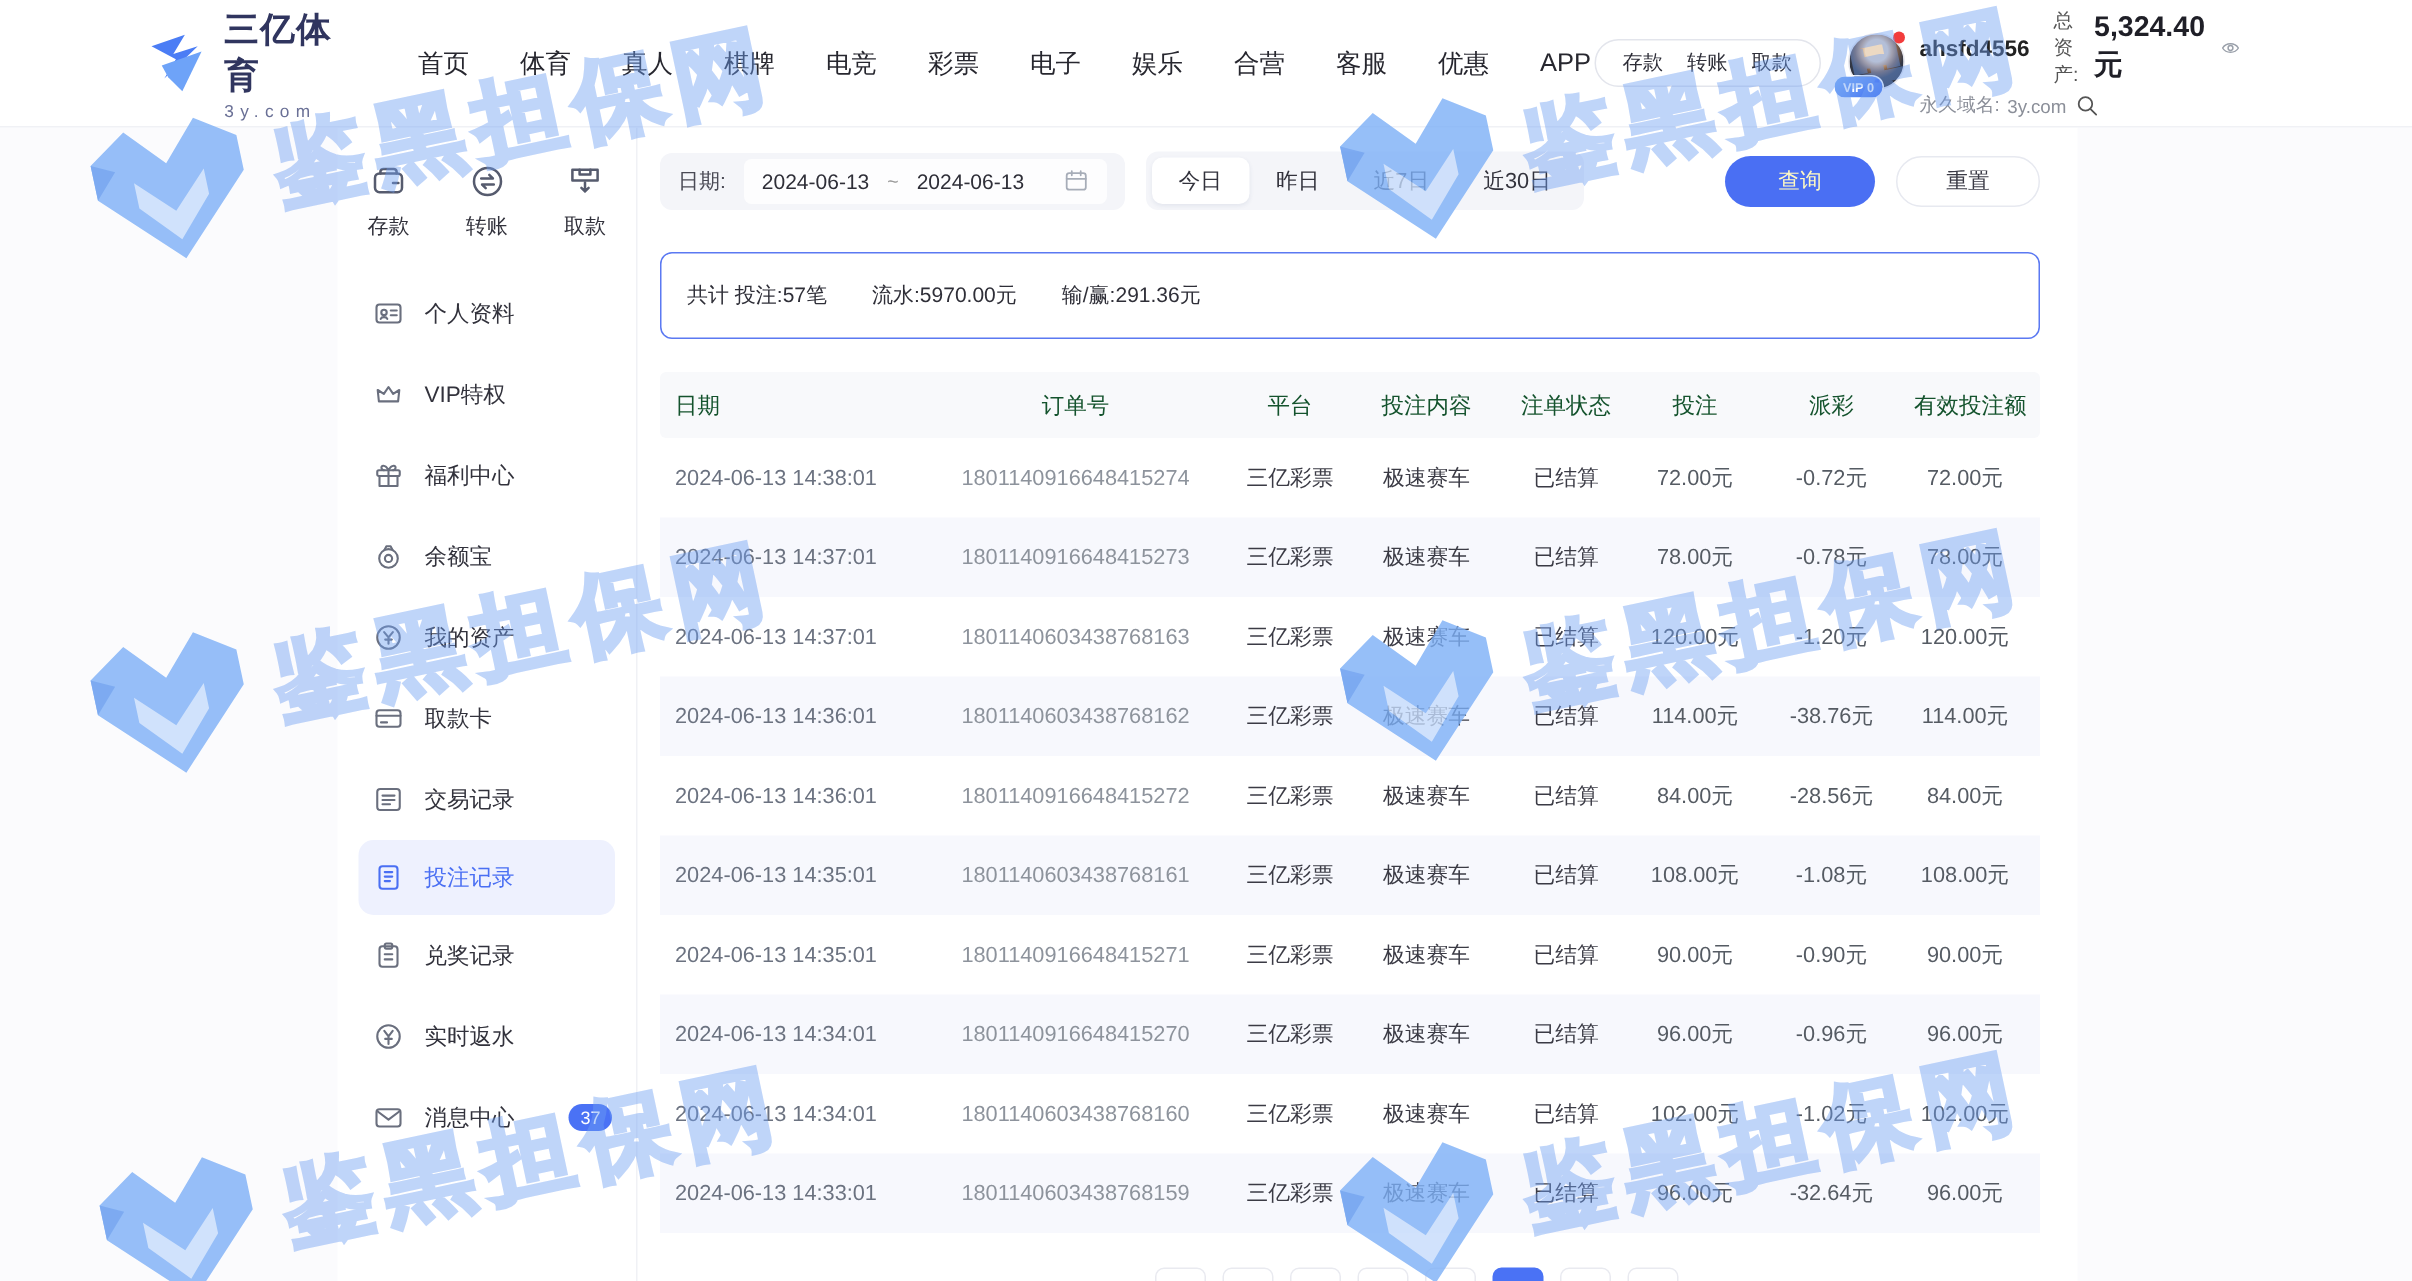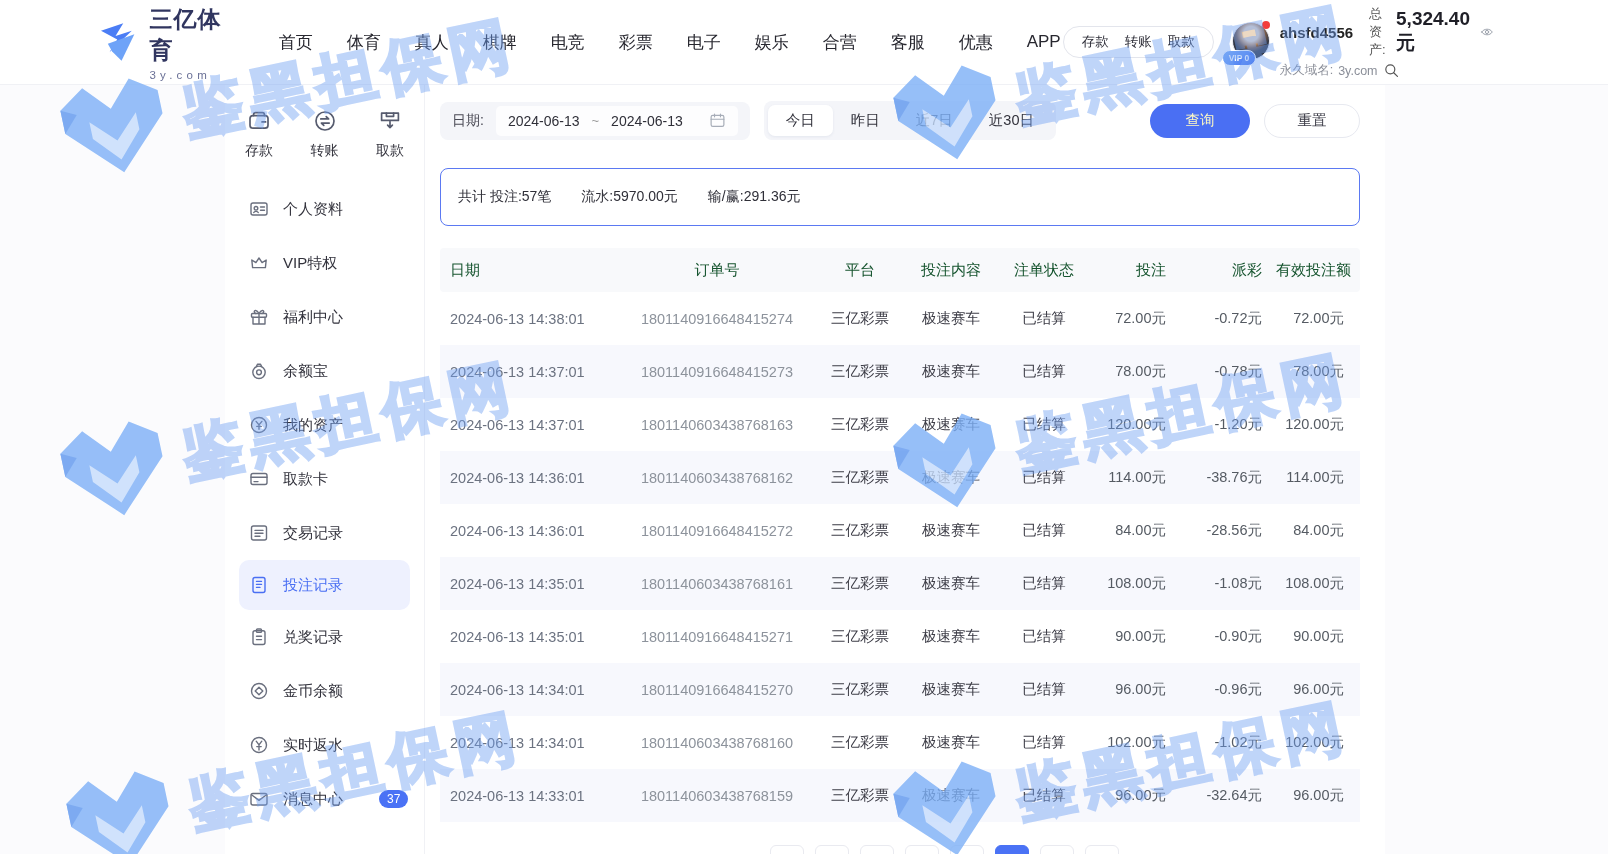--- a/index.html
+++ b/index.html
@@ -98,21 +98,21 @@
     display:grid; grid-template-columns:178px 198px 88px 94px 92px 86px 96px auto;
     align-items:center;
   }
   .thead { height:44px; background:#f8f9fb; border-radius:4px; }
   .thead .cell { font-size:15px; color:#14532d; }
   .trow { height:53px; font-size:14.5px; }
   .trow.alt { background:#f7f8fd; }
   .cell { padding:0 4px; white-space:nowrap; overflow:hidden; }
   .a-l { text-align:left; padding-left:10px; }
   .a-c { text-align:center; }
-  .a-r { text-align:right; padding-right:10px; }
+  .a-r { text-align:center; padding-right:10px; }
   .a-r.last { padding-right:16px; }
   .c-date { color:#6b7280; }
   .c-order { color:#8d939c; }
   .c-mid { color:#3b3b45; }
   .c-num { color:#555b63; }
 
   .pagination { position:absolute; left:770px; top:845px; display:flex; gap:11px; z-index:3; }
   .pagebox { width:34px; height:30px; border-radius:6px; border:1px solid #e9eaf0; background:#fff; cursor:pointer; }
   .pagebox.active { background:#4a72f5; border-color:#4a72f5; }
 
@@ -305,29 +305,20 @@
               <rect x="7.5" y="2" width="5" height="3.4" rx="1"></rect>
               <path d="M7.5 9.2h5M7.5 12.6h5"></path>
             </svg>
           </span>
           <span>兑奖记录</span>
         </div>
         <div class="menu-item">
           <span class="ic">
             <svg viewBox="0 0 20 20" fill="none" stroke="currentColor" stroke-width="1.4" stroke-linecap="round" stroke-linejoin="round">
               <circle cx="10" cy="10" r="7.5"></circle>
-              <path d="M10 6.2l3.8 3.8-3.8 3.8L6.2 10z"></path>
-            </svg>
-          </span>
-          <span>金币余额</span>
-        </div>
-        <div class="menu-item">
-          <span class="ic">
-            <svg viewBox="0 0 20 20" fill="none" stroke="currentColor" stroke-width="1.4" stroke-linecap="round" stroke-linejoin="round">
-              <circle cx="10" cy="10" r="7.5"></circle>
               <path d="M7.2 6.2l2.8 3.7 2.8-3.7M10 9.9V15M7.8 11.6h4.4"></path>
             </svg>
           </span>
           <span>实时返水</span>
         </div>
         <div class="menu-item">
           <span class="ic">
             <svg viewBox="0 0 20 20" fill="none" stroke="currentColor" stroke-width="1.4" stroke-linecap="round" stroke-linejoin="round">
               <rect x="2" y="4.5" width="16" height="11.5" rx="2"></rect>
               <path d="M2.8 6l7.2 5.4L17.2 6"></path>

